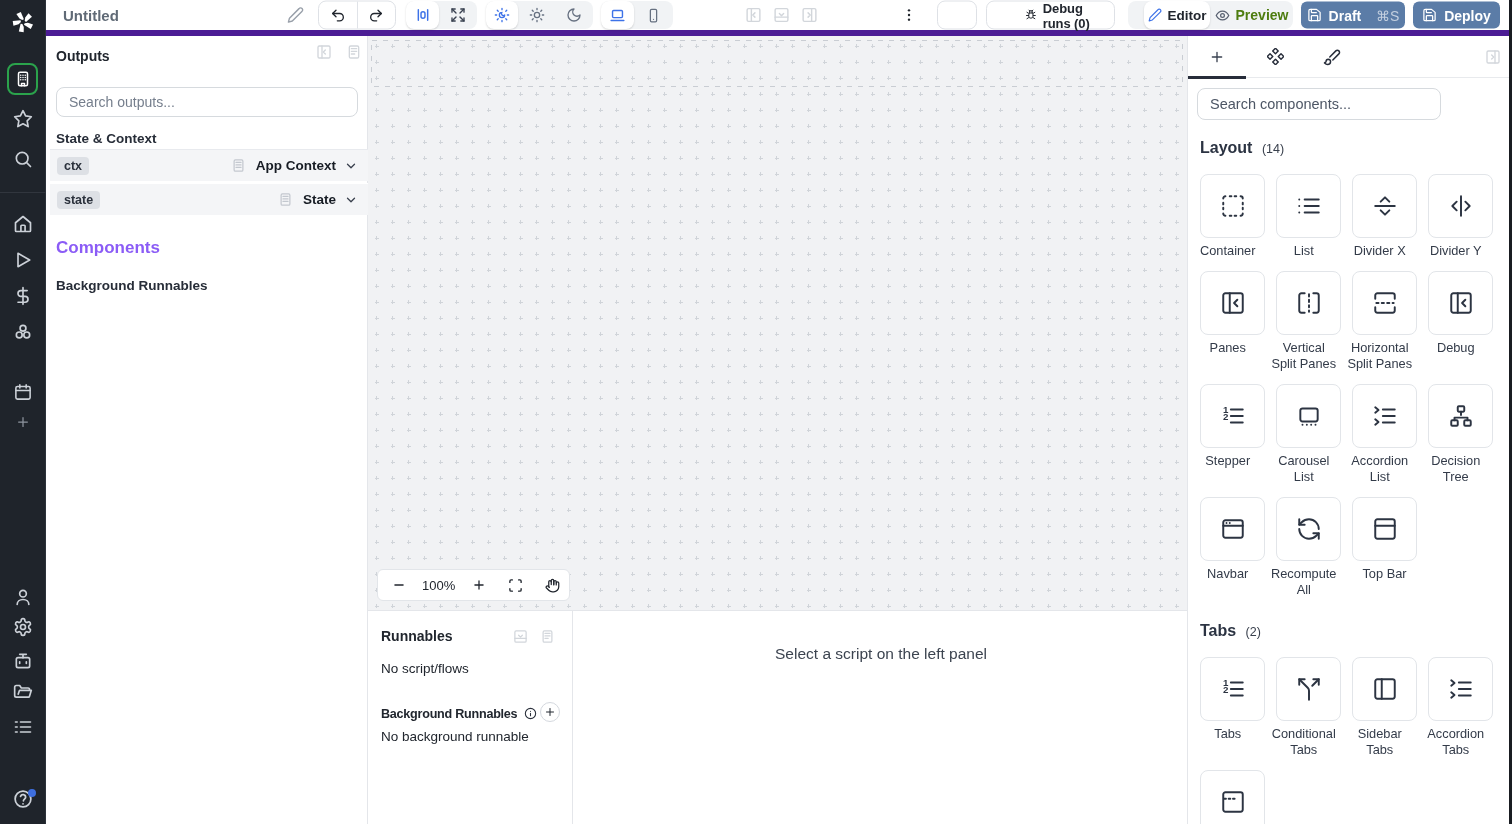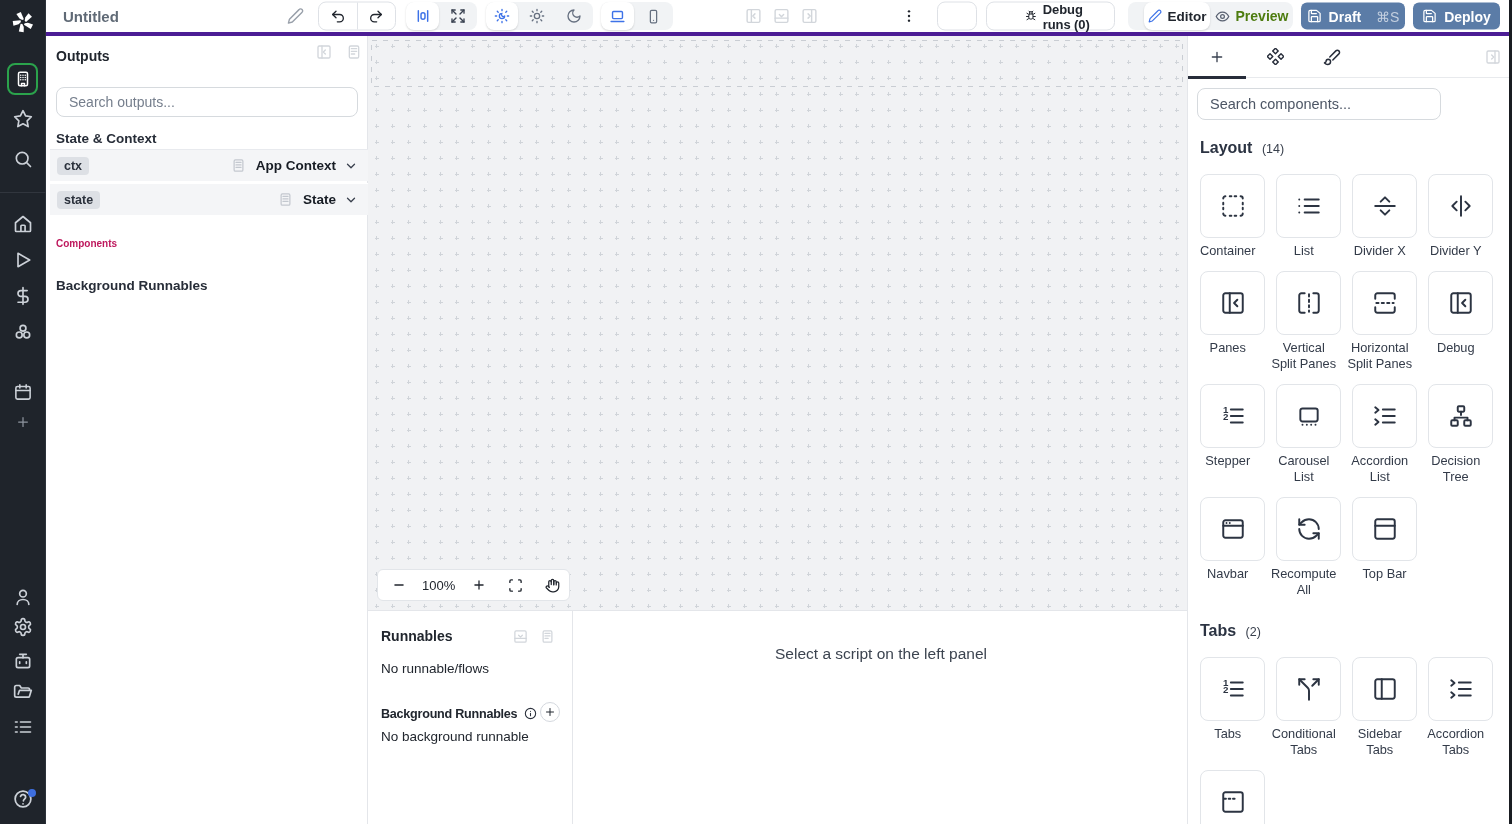--- a/index.html
+++ b/index.html
@@ -7,21 +7,21 @@
   .abs { position:absolute; }
   svg { display:block; }
 
   
   #sidebar { position:absolute; left:0; top:0; width:46px; height:824px; background:#1f242b; border-right:1px solid #2c323a; z-index:5; }
   .sicon { position:absolute; left:50%; transform:translate(-50%,-50%); color:#ccd1d8; }
   #active-app { position:absolute; left:7px; top:63px; width:31px; height:32px; border:2px solid #2ba34c; border-radius:8px; }
   .sep { position:absolute; left:0; width:46px; border-top:1px solid #31363e; }
 
   
-  #topbar { position:absolute; left:46px; top:0; width:1466px; height:36px; background:#fff; border-bottom:4px solid #4c1d95; z-index:4; }
+  #topbar { position:absolute; left:46px; top:0; width:1466px; height:36px; background:#fff; border-bottom:6px solid #4c1d95; z-index:4; }
   .tb { position:absolute; top:50%; transform:translateY(-50%); }
   .btn { border:1px solid #dee1e6; border-radius:8px; background:#fff; display:flex; align-items:center; justify-content:center;padding-left:38px; }
   .seg { background:#f1f3f5; border-radius:8px; display:flex; align-items:center; }
   .chip { background:#fff; border-radius:8px; box-shadow:0 1px 2px rgba(0,0,0,.15); display:flex; align-items:center; justify-content:center; }
 
   
   #outputs { position:absolute; left:46px; top:36px; width:322px; height:788px; background:#fff; border-right:1px solid #e4e6ea; }
 
   
   #canvas { position:absolute; left:368px; top:36px; width:820px; height:575px; background:#f1f2f4; border-bottom:1px solid #e4e6ea; }
@@ -355,21 +355,21 @@
     <svg width="15" height="15" viewBox="0 0 24 24" fill="none" stroke="#c3c8cf" stroke-width="2" stroke-linecap="round">
         <rect x="5" y="3" width="14" height="18" rx="2"></rect>
         <path d="M8 7h8M8 11h8M8 15h8"></path>
       </svg>
     <span style="margin-left:10px; font-size:13.5px; font-weight:700; color:#171c24;">State</span>
     <svg style="margin:0 10px 0 8px" width="14" height="14" viewBox="0 0 24 24" fill="none" stroke="#39404d" stroke-width="2.2" stroke-linecap="round" stroke-linejoin="round">
         <path d="m6 9 6 6 6-6"></path>
       </svg>
   </div>
 
-  <div class="abs" style="left:10px; top:202px; font-size:10px; font-weight:700; color:#be185d;">Components</div>
+  <div class="abs" style="left:10px; top:202px; font-size:17px; font-weight:700; color:#8b5cf6;">Components</div>
   <div class="abs" style="left:10px; top:242px; font-size:13.5px; font-weight:700; color:#272d38;">Background Runnables</div>
 </div>
 
 <div id="canvas">
   <svg class="abs" style="left:0; top:0;" width="820" height="574.5">
     <defs>
       <pattern id="dotgrid" width="16" height="16" patternUnits="userSpaceOnUse">
         <path d="M8.5 8v4M6.5 10h4" stroke="#d0d4d9" stroke-width="1" shape-rendering="crispEdges"></path>
       </pattern>
     </defs>
@@ -406,21 +406,21 @@
           <path d="M3 15h18"></path>
           <path d="m9 10 3 3 3-3"></path>
         </svg>
       </div>
     <div class="abs" style="left:172px; top:18px; color:#d2d6db">
         <svg width="15" height="15" viewBox="0 0 24 24" fill="none" stroke="currentColor" stroke-width="2" stroke-linecap="round" stroke-linejoin="round">
           <rect x="5" y="3" width="14" height="18" rx="2"></rect>
           <path d="M8 7h8M8 11h8M8 15h5"></path>
         </svg>
       </div>
-    <div class="abs" style="left:13px; top:50px; font-size:13.5px; color:#21262e;">No runnable/flows</div>
+    <div class="abs" style="left:13px; top:50px; font-size:13.5px; color:#21262e;">No script/flows</div>
     <div class="abs" style="left:13px; top:96px; font-size:12.6px; font-weight:700; letter-spacing:-0.25px; color:#21262e;">Background Runnables</div>
     <div class="abs" style="left:156px; top:96px; color:#2b313c">
         <svg width="13" height="13" viewBox="0 0 24 24" fill="none" stroke="currentColor" stroke-width="2" stroke-linecap="round">
           <circle cx="12" cy="12" r="9.5"></circle>
           <path d="M12 8h.01M12 11.5V16"></path>
         </svg>
       </div>
     <div class="abs" style="left:172px; top:91px; width:20px; height:20px; border:1px solid #d4d8de; border-radius:50%; display:flex; align-items:center; justify-content:center;">
         <svg width="12" height="12" viewBox="0 0 24 24" fill="none" stroke="#21262e" stroke-width="2" stroke-linecap="round">
           <path d="M12 5v14M5 12h14"></path>

